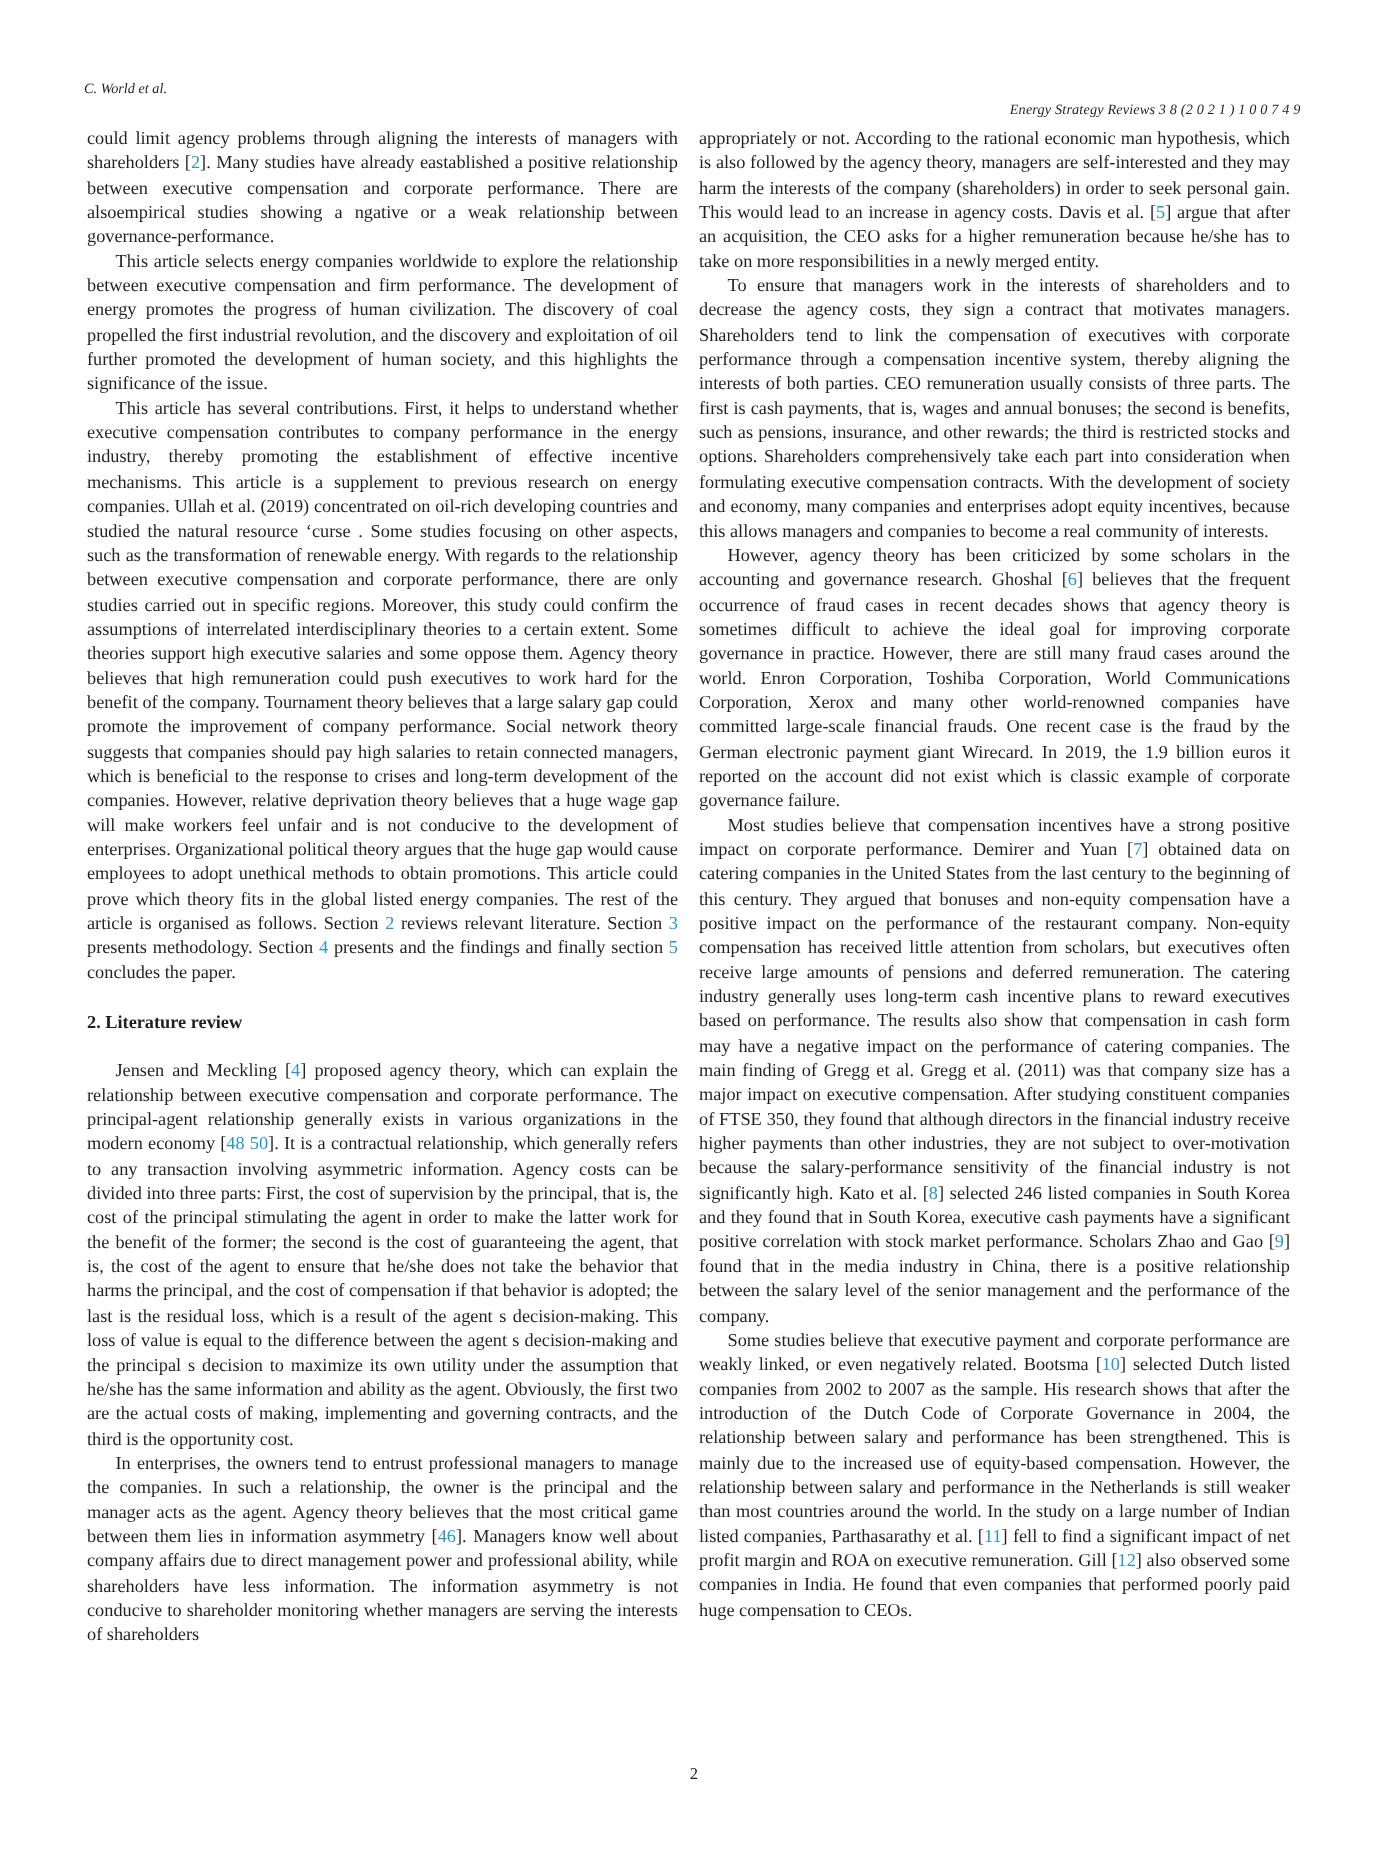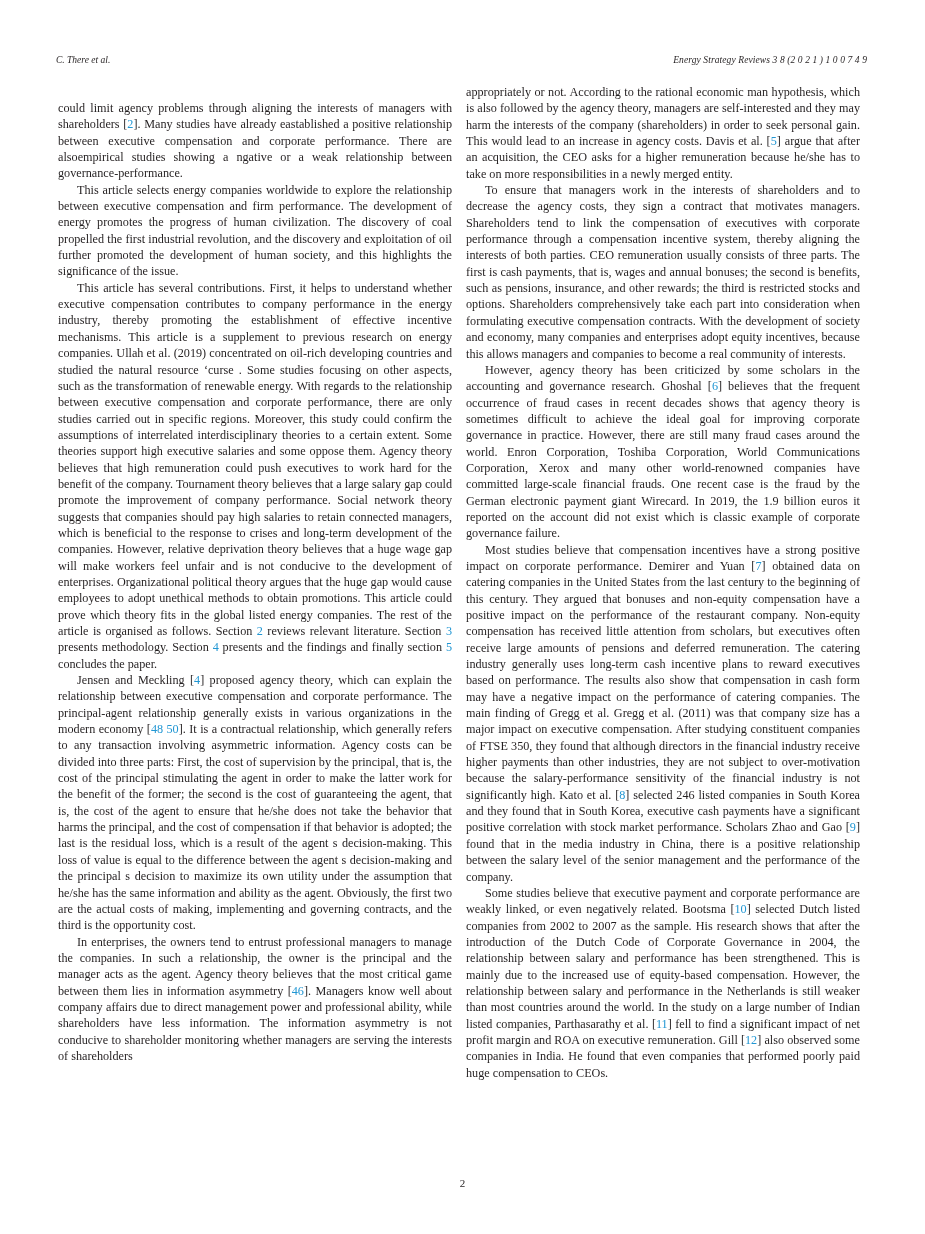--- a/index.html
+++ b/index.html
@@ -1,37 +1,38 @@
 <!DOCTYPE html>
 <html><head>
 <meta charset="utf-8">
 <style>
   html, body { margin: 0; padding: 0; background: #ffffff; }
   body { width: 925px; height: 1234px; position: relative; overflow: hidden; font-family: "DejaVu Serif", serif; color: #231f20; }
   .header-left { position: absolute; left: 56px; top: 55px; font-family: "Liberation Serif", serif; font-style: italic; font-size: 9.5px; }
-  .header-right { position: absolute; right: 58px; top: 55px; font-family: "Liberation Serif", serif; font-style: italic; font-size: 9.5px; letter-spacing: 0.1px; }
+  .header-right { position: absolute; right: 58px; top: 69px; font-family: "Liberation Serif", serif; font-style: italic; font-size: 9.5px; letter-spacing: 0.1px; }
   .col { position: absolute; top: 84px; width: 394px; font-family: "Liberation Serif", serif; font-size: 12.2px; line-height: 16.35px; text-align: justify; hyphens: none; }
-  .col-left { left: 58px; margin-top: 16px; }
+  .col-left { left: 58px; }
   .col-right { left: 466px; }
   .col p { margin: 0; text-indent: 0; }
   .col p.indent { text-indent: 19px; }
   .ref { color: #2196d3; }
   .section-title { font-weight: bold; margin: 17px 0 16px 0 !important; text-indent: 0 !important; }
   .page-number { position: absolute; top: 1177px; left: 0; width: 925px; text-align: center; font-family: "Liberation Serif", serif; font-size: 11px; }
 </style>
 </head>
 <body style="color: rgb(35, 31, 32);">
 
-<div class="header-left">C. There et al.</div>
+<div class="header-left">C. World et al.</div>
 <div class="header-right">Energy Strategy Reviews 3 8  (2 0 2 1 ) 1 0 0 7 4 9</div>
 
 <div class="col col-left">
   <p>could limit agency problems through aligning the interests of managers with shareholders [<span class="ref" style="color: rgb(33, 150, 211);">2</span>]. Many studies have already eastablished a positive relationship between executive compensation and corporate performance. There are alsoempirical studies showing a ngative or a weak relationship between governance-performance.</p>
   <p class="indent">This article selects energy companies worldwide to explore the relationship between executive compensation and firm performance. The development of energy promotes the progress of human civilization. The discovery of coal propelled the first industrial revolution, and the discovery and exploitation of oil further promoted the development of human society, and this highlights the significance of the issue.</p>
   <p class="indent">This article has several contributions. First, it helps to understand whether executive compensation contributes to company performance in the energy industry, thereby promoting the establishment of effective incentive mechanisms. This article is a supplement to previous research on energy companies. Ullah et al. (2019) concentrated on oil-rich developing countries and studied the natural resource ‘curse . Some studies focusing on other aspects, such as the transformation of renewable energy. With regards to the relationship between executive compensation and corporate performance, there are only studies carried out in specific regions. Moreover, this study could confirm the assumptions of interrelated interdisciplinary theories to a certain extent. Some theories support high executive salaries and some oppose them. Agency theory believes that high remuneration could push executives to work hard for the benefit of the company. Tournament theory believes that a large salary gap could promote the improvement of company performance. Social network theory suggests that companies should pay high salaries to retain connected managers, which is beneficial to the response to crises and long-term development of the companies. However, relative deprivation theory believes that a huge wage gap will make workers feel unfair and is not conducive to the development of enterprises. Organizational political theory argues that the huge gap would cause employees to adopt unethical methods to obtain promotions. This article could prove which theory fits in the global listed energy companies. The rest of the article is organised as follows. Section <span class="ref" style="color: rgb(33, 150, 211);">2</span> reviews relevant literature. Section <span class="ref" style="color: rgb(33, 150, 211);">3</span> presents methodology. Section <span class="ref" style="color: rgb(33, 150, 211);">4</span> presents and the findings and finally section <span class="ref" style="color: rgb(33, 150, 211);">5</span> concludes the paper.</p>
+  <p class="section-title">2.  Literature review</p>
   <p class="indent">Jensen and Meckling [<span class="ref" style="color: rgb(33, 150, 211);">4</span>] proposed agency theory, which can explain the relationship between executive compensation and corporate performance. The principal-agent relationship generally exists in various organizations in the modern economy [<span class="ref" style="color: rgb(33, 150, 211);">48 50</span>]. It is a contractual relationship, which generally refers to any transaction involving asymmetric information. Agency costs can be divided into three parts: First, the cost of supervision by the principal, that is, the cost of the principal stimulating the agent in order to make the latter work for the benefit of the former; the second is the cost of guaranteeing the agent, that is, the cost of the agent to ensure that he/she does not take the behavior that harms the principal, and the cost of compensation if that behavior is adopted; the last is the residual loss, which is a result of the agent s decision-making. This loss of value is equal to the difference between the agent s decision-making and the principal s decision to maximize its own utility under the assumption that he/she has the same information and ability as the agent. Obviously, the first two are the actual costs of making, implementing and governing contracts, and the third is the opportunity cost.</p>
   <p class="indent">In enterprises, the owners tend to entrust professional managers to manage the companies. In such a relationship, the owner is the principal and the manager acts as the agent. Agency theory believes that the most critical game between them lies in information asymmetry [<span class="ref" style="color: rgb(33, 150, 211);">46</span>]. Managers know well about company affairs due to direct management power and professional ability, while shareholders have less information. The information asymmetry is not conducive to shareholder monitoring whether managers are serving the interests of shareholders</p>
 </div>
 
 <div class="col col-right">
   <p>appropriately or not. According to the rational economic man hypothesis, which is also followed by the agency theory, managers are self-interested and they may harm the interests of the company (shareholders) in order to seek personal gain. This would lead to an increase in agency costs. Davis et al. [<span class="ref" style="color: rgb(33, 150, 211);">5</span>] argue that after an acquisition, the CEO asks for a higher remuneration because he/she has to take on more responsibilities in a newly merged entity.</p>
   <p class="indent">To ensure that managers work in the interests of shareholders and to decrease the agency costs, they sign a contract that motivates managers. Shareholders tend to link the compensation of executives with corporate performance through a compensation incentive system, thereby aligning the interests of both parties. CEO remuneration usually consists of three parts. The first is cash payments, that is, wages and annual bonuses; the second is benefits, such as pensions, insurance, and other rewards; the third is restricted stocks and options. Shareholders comprehensively take each part into consideration when formulating executive compensation contracts. With the development of society and economy, many companies and enterprises adopt equity incentives, because this allows managers and companies to become a real community of interests.</p>
   <p class="indent">However, agency theory has been criticized by some scholars in the accounting and governance research. Ghoshal [<span class="ref" style="color: rgb(33, 150, 211);">6</span>] believes that the frequent occurrence of fraud cases in recent decades shows that agency theory is sometimes difficult to achieve the ideal goal for improving corporate governance in practice. However, there are still many fraud cases around the world. Enron Corporation, Toshiba Corporation, World Communications Corporation, Xerox and many other world-renowned companies have committed large-scale financial frauds. One recent case is the fraud by the German electronic payment giant Wirecard. In 2019, the 1.9 billion euros it reported on the account did not exist which is classic example of corporate governance failure.</p>
   <p class="indent">Most studies believe that compensation incentives have a strong positive impact on corporate performance. Demirer and Yuan [<span class="ref" style="color: rgb(33, 150, 211);">7</span>] obtained data on catering companies in the United States from the last century to the beginning of this century. They argued that bonuses and non-equity compensation have a positive impact on the performance of the restaurant company. Non-equity compensation has received little attention from scholars, but executives often receive large amounts of pensions and deferred remuneration. The catering industry generally uses long-term cash incentive plans to reward executives based on performance. The results also show that compensation in cash form may have a negative impact on the performance of catering companies. The main finding of Gregg et al. Gregg et al. (2011) was that company size has a major impact on executive compensation. After studying constituent companies of FTSE 350, they found that although directors in the financial industry receive higher payments than other industries, they are not subject to over-motivation because the salary-performance sensitivity of the financial industry is not significantly high. Kato et al. [<span class="ref" style="color: rgb(33, 150, 211);">8</span>] selected 246 listed companies in South Korea and they found that in South Korea, executive cash payments have a significant positive correlation with stock market performance. Scholars Zhao and Gao [<span class="ref" style="color: rgb(33, 150, 211);">9</span>] found that in the media industry in China, there is a positive relationship between the salary level of the senior management and the performance of the company.</p>
   <p class="indent">Some studies believe that executive payment and corporate performance are weakly linked, or even negatively related. Bootsma [<span class="ref" style="color: rgb(33, 150, 211);">10</span>] selected Dutch listed companies from 2002 to 2007 as the sample. His research shows that after the introduction of the Dutch Code of Corporate Governance in 2004, the relationship between salary and performance has been strengthened. This is mainly due to the increased use of equity-based compensation. However, the relationship between salary and performance in the Netherlands is still weaker than most countries around the world. In the study on a large number of Indian listed companies, Parthasarathy et al. [<span class="ref" style="color: rgb(33, 150, 211);">11</span>] fell to find a significant impact of net profit margin and ROA on executive remuneration. Gill [<span class="ref" style="color: rgb(33, 150, 211);">12</span>] also observed some companies in India. He found that even companies that performed poorly paid huge compensation to CEOs.</p>

